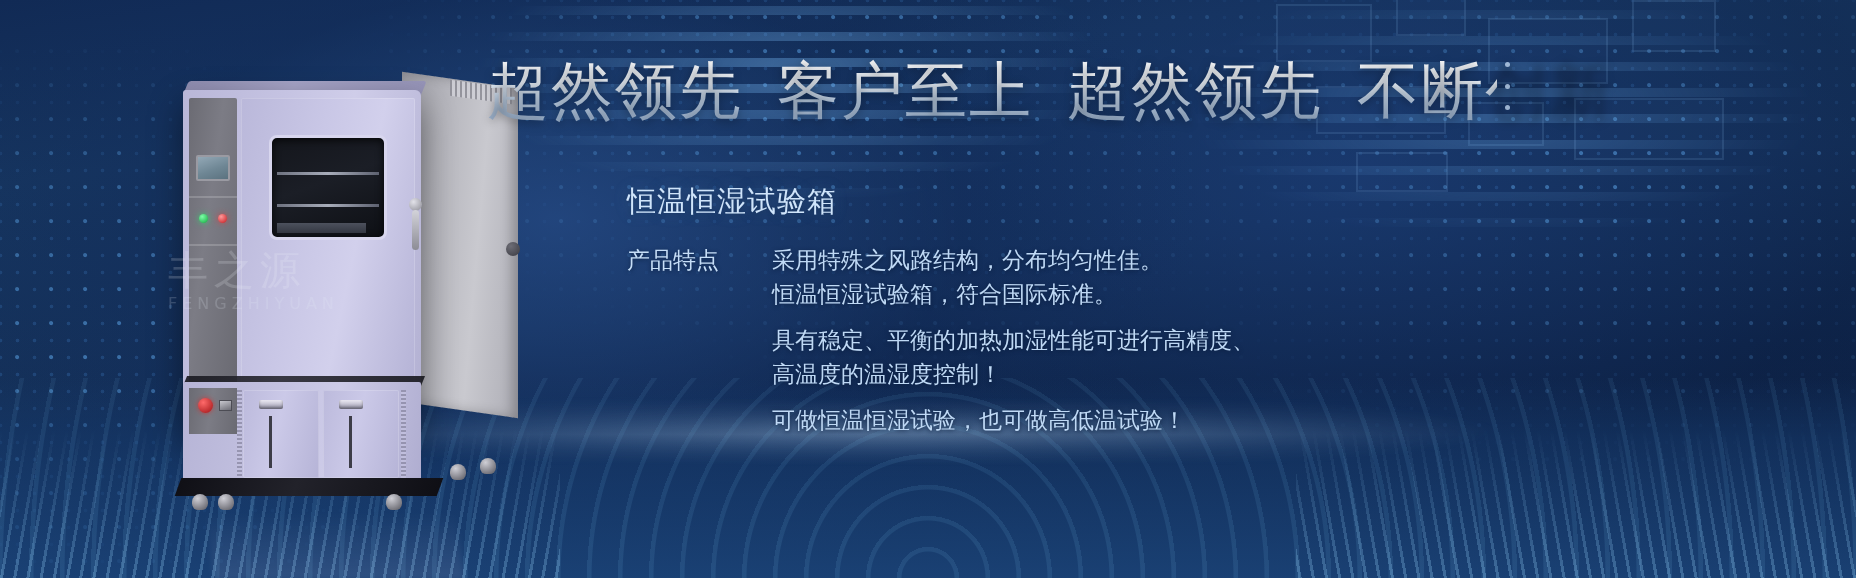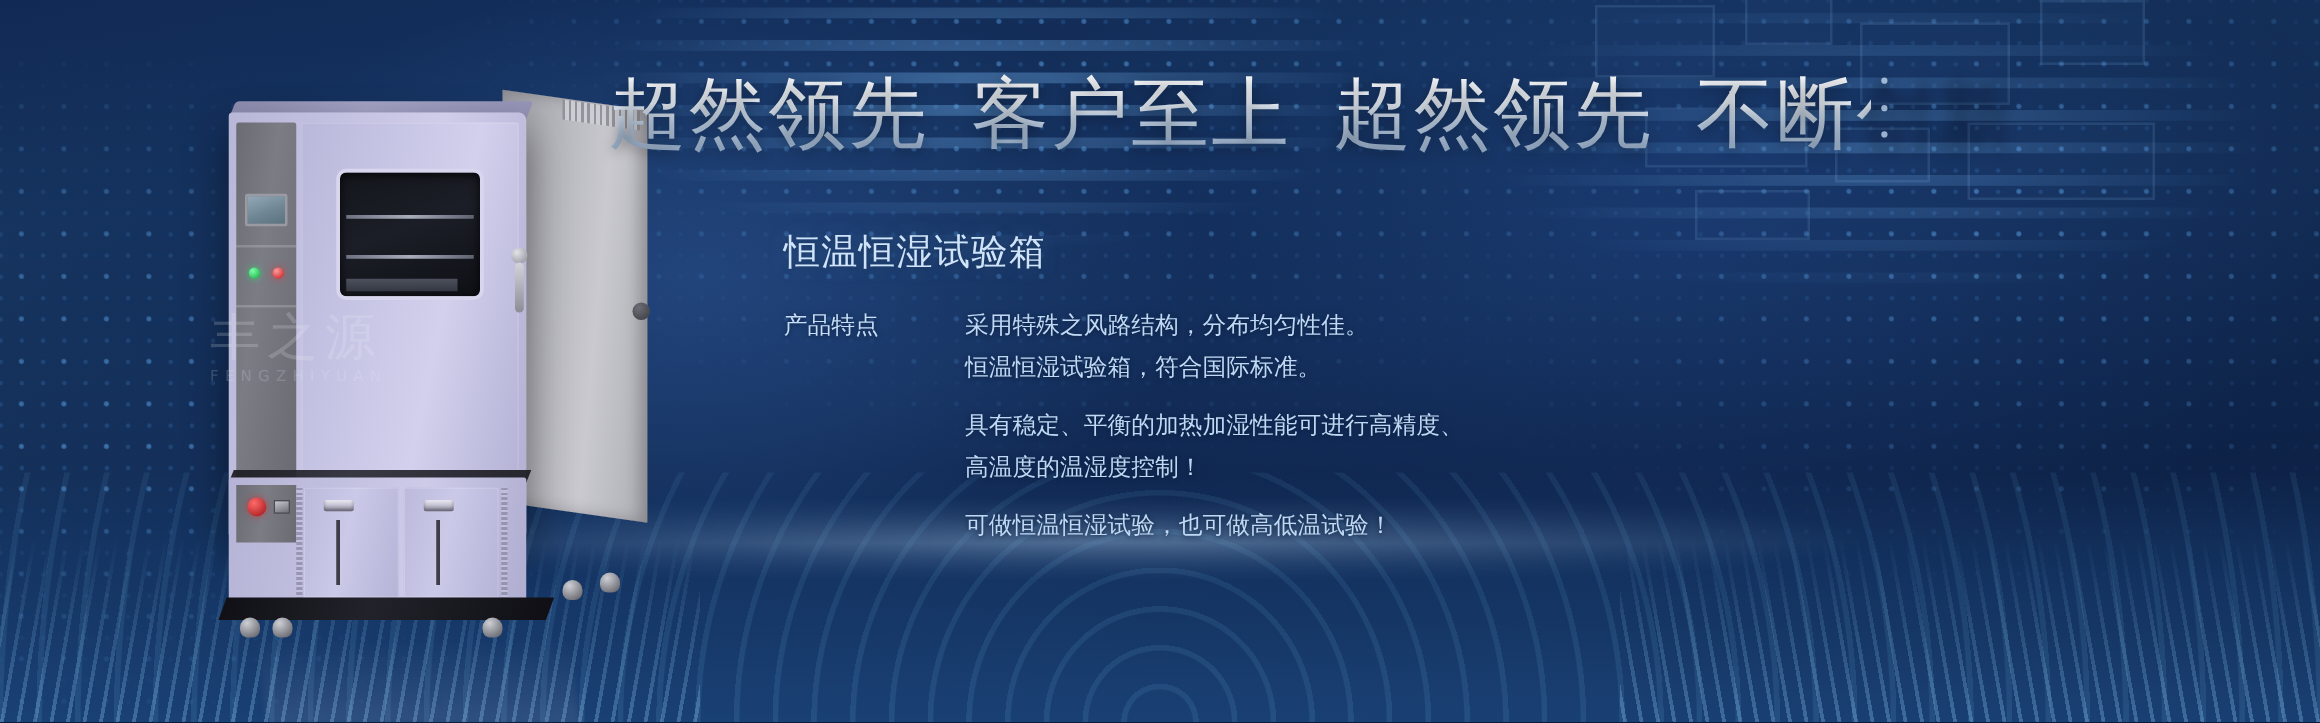--- a/index.html
+++ b/index.html
@@ -112,38 +112,38 @@
 
   
   .subtitle{
     position:absolute; left:627px; top:182px;
     font-size:29px; letter-spacing:1px; color:#cfe4fa; font-weight:400;
     text-shadow:0 1px 6px rgba(10,30,60,.6), 0 0 14px rgba(120,180,240,.35);
   }
   .features{ position:absolute; left:627px; top:243px; width:640px; }
   .frow{
     display:flex; align-items:baseline;
-    font-size:19px; line-height:34px; color:#bfd9f5;
+    font-size:23px; line-height:34px; color:#bfd9f5;
     text-shadow:0 1px 4px rgba(8,24,52,.75);
     white-space:nowrap;
   }
   .frow .lbl{ width:106px; flex:0 0 106px; color:#c6def7; }
   .frow .txt{ flex:1;margin-left:39px; }
   .frow.indent{ padding-left:106px; }
   .frow.gap{ margin-top:12px; }
 
   
   .watermark{
     position:absolute; left:168px; top:248px; width:330px; height:72px;
     opacity:.18; pointer-events:none;
   }
   .watermark .wtext{
     font-size:40px; color:#f2f6fb; letter-spacing:6px; line-height:44px; white-space:nowrap;
   }
-  .watermark .wsub{ font-size:12px; color:#e6eef8; letter-spacing:5px; margin-top:2px; }
+  .watermark .wsub{ font-size:16px; color:#e6eef8; letter-spacing:5px; margin-top:2px; }
 
   
   .product{ position:absolute; left:150px; top:58px; width:360px; height:430px; }
 
   .rear-unit{
     position:absolute; left:252px; top:22px; width:116px; height:330px;
     background:linear-gradient(95deg,#9b9ba3 0%,#b3b3ba 28%,#c9c9cf 62%,#adadb5 100%);
     transform:skewY(8deg);
     box-shadow:inset -6px 0 12px rgba(0,0,0,.22);
   }

